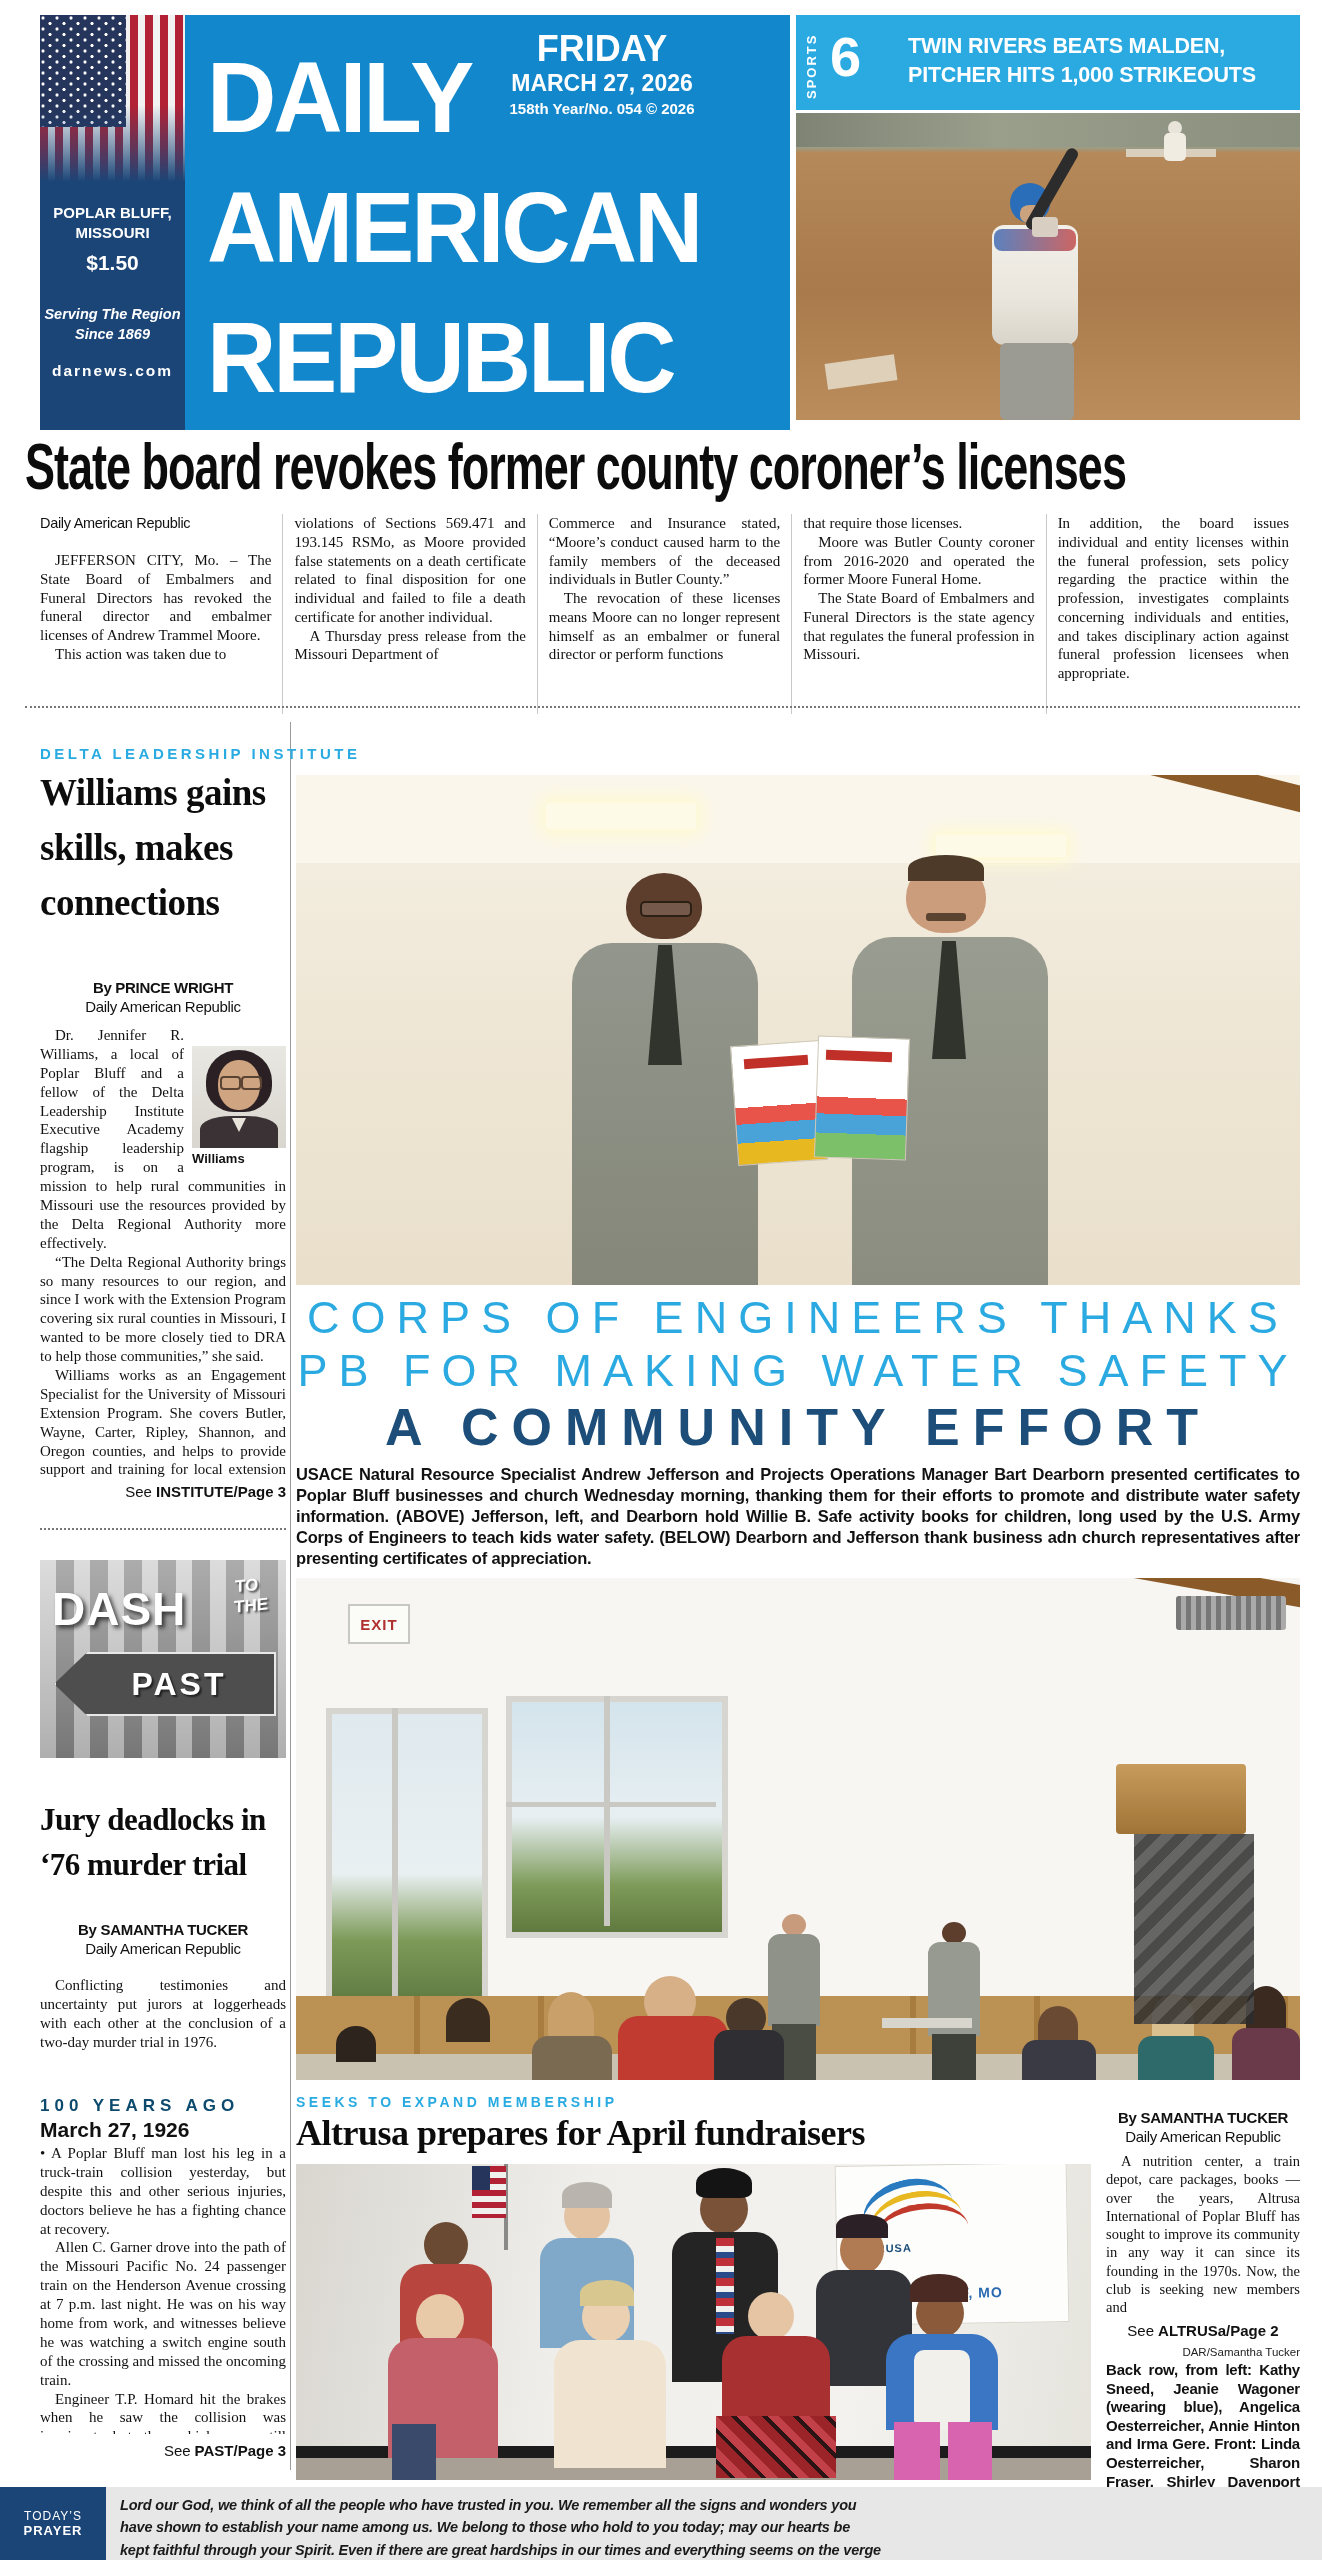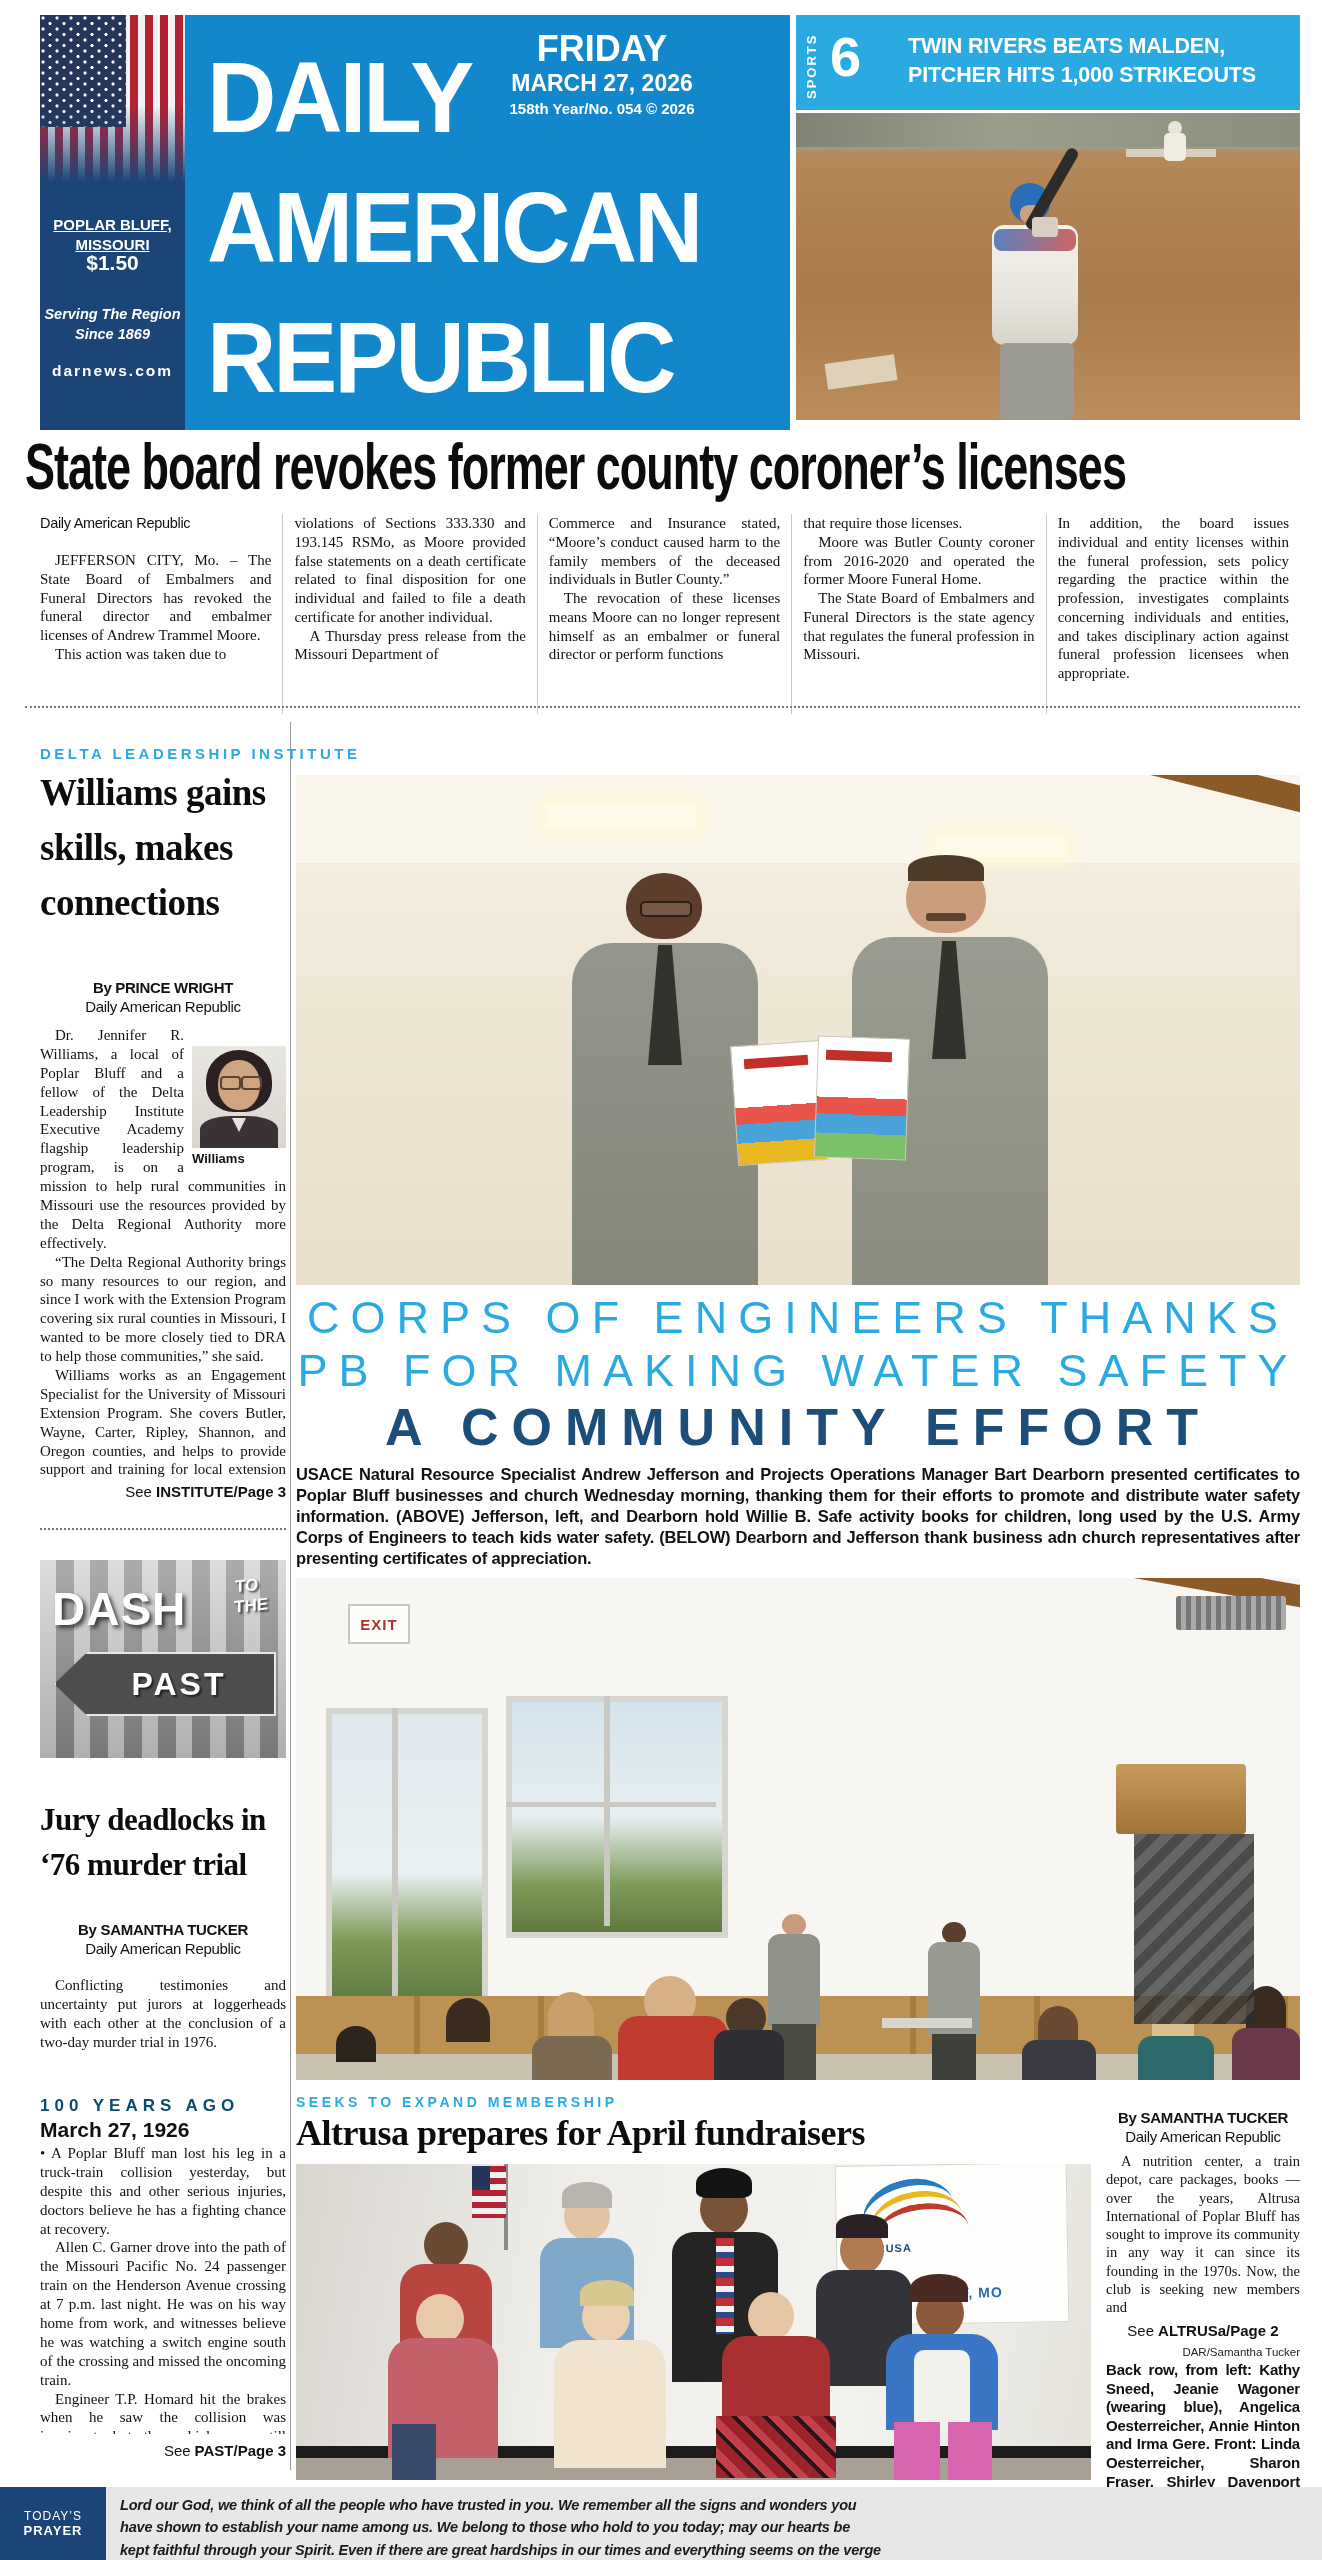--- a/index.html
+++ b/index.html
@@ -90,21 +90,21 @@
 </head>
 <body>
 
 <div class="page">
 
   <div class="abs panel-left">
     <div class="flag">
       <div class="canton"></div>
       <div class="flag-fade"></div>
     </div>
-    <div class="panel-txt" style="top:200px;font-weight:700;font-size:15px;line-height:1.3;text-decoration:underline;">
+    <div class="panel-txt" style="top:188px;font-weight:700;font-size:15px;line-height:1.3;">
       <div>POPLAR BLUFF,</div>
       <div>MISSOURI</div>
     </div>
     <div class="panel-txt" style="top:236px;font-weight:900;font-size:21px;">$1.50</div>
     <div class="panel-txt" style="top:290px;font-style:italic;font-weight:700;font-size:14.5px;line-height:1.35;">
       <div>Serving The Region</div>
       <div>Since 1869</div>
     </div>
     <div class="panel-txt" style="top:347px;font-weight:700;font-size:15.5px;letter-spacing:2px;">darnews.com</div>
   </div>
@@ -148,21 +148,21 @@
 
   <div class="abs lead-headline">State board revokes former county coroner’s licenses</div>
 
   <div class="abs lead-cols body-text">
     <div class="lead-col">
       <p class="lead-credit">Daily American Republic</p>
       <p>JEFFERSON CITY, Mo. – The State Board of Embalmers and Funeral Directors has revoked the funeral director and embalmer licenses of Andrew Trammel Moore.</p>
       <p>This action was taken due to</p>
     </div>
     <div class="lead-col">
-      <p class="ni">violations of Sections 333.330 and 193.145 RSMo, as Moore provided false statements on a death certificate related to final disposition for one individual and failed to file a death certificate for another individual.</p>
+      <p class="ni">violations of Sections 569.471 and 193.145 RSMo, as Moore provided false statements on a death certificate related to final disposition for one individual and failed to file a death certificate for another individual.</p>
       <p>A Thursday press release from the Missouri Department of</p>
     </div>
     <div class="lead-col">
       <p class="ni">Commerce and Insurance stated, “Moore’s conduct caused harm to the family members of the deceased individuals in Butler County.”</p>
       <p>The revocation of these licenses means Moore can no longer represent himself as an embalmer or funeral director or perform functions</p>
     </div>
     <div class="lead-col">
       <p class="ni">that require those licenses.</p>
       <p>Moore was Butler County coroner from 2016-2020 and operated the former Moore Funeral Home.</p>
       <p>The State Board of Embalmers and Funeral Directors is the state agency that regulates the funeral profession in Missouri.</p>

